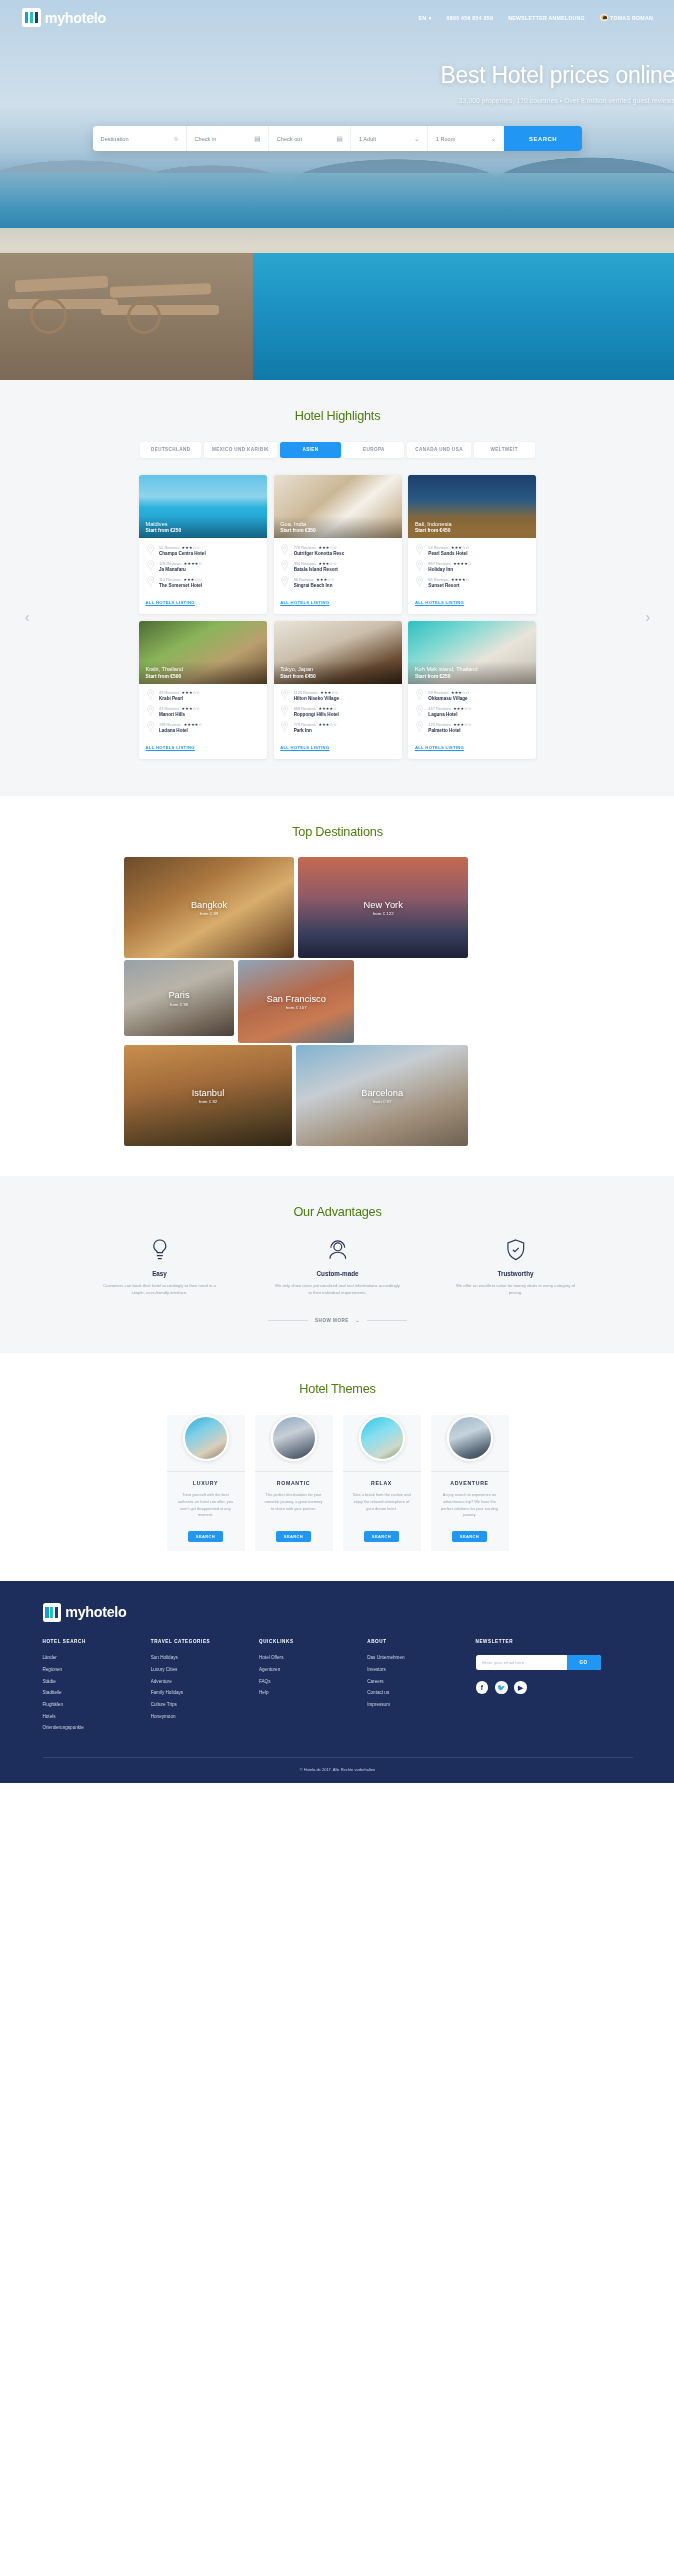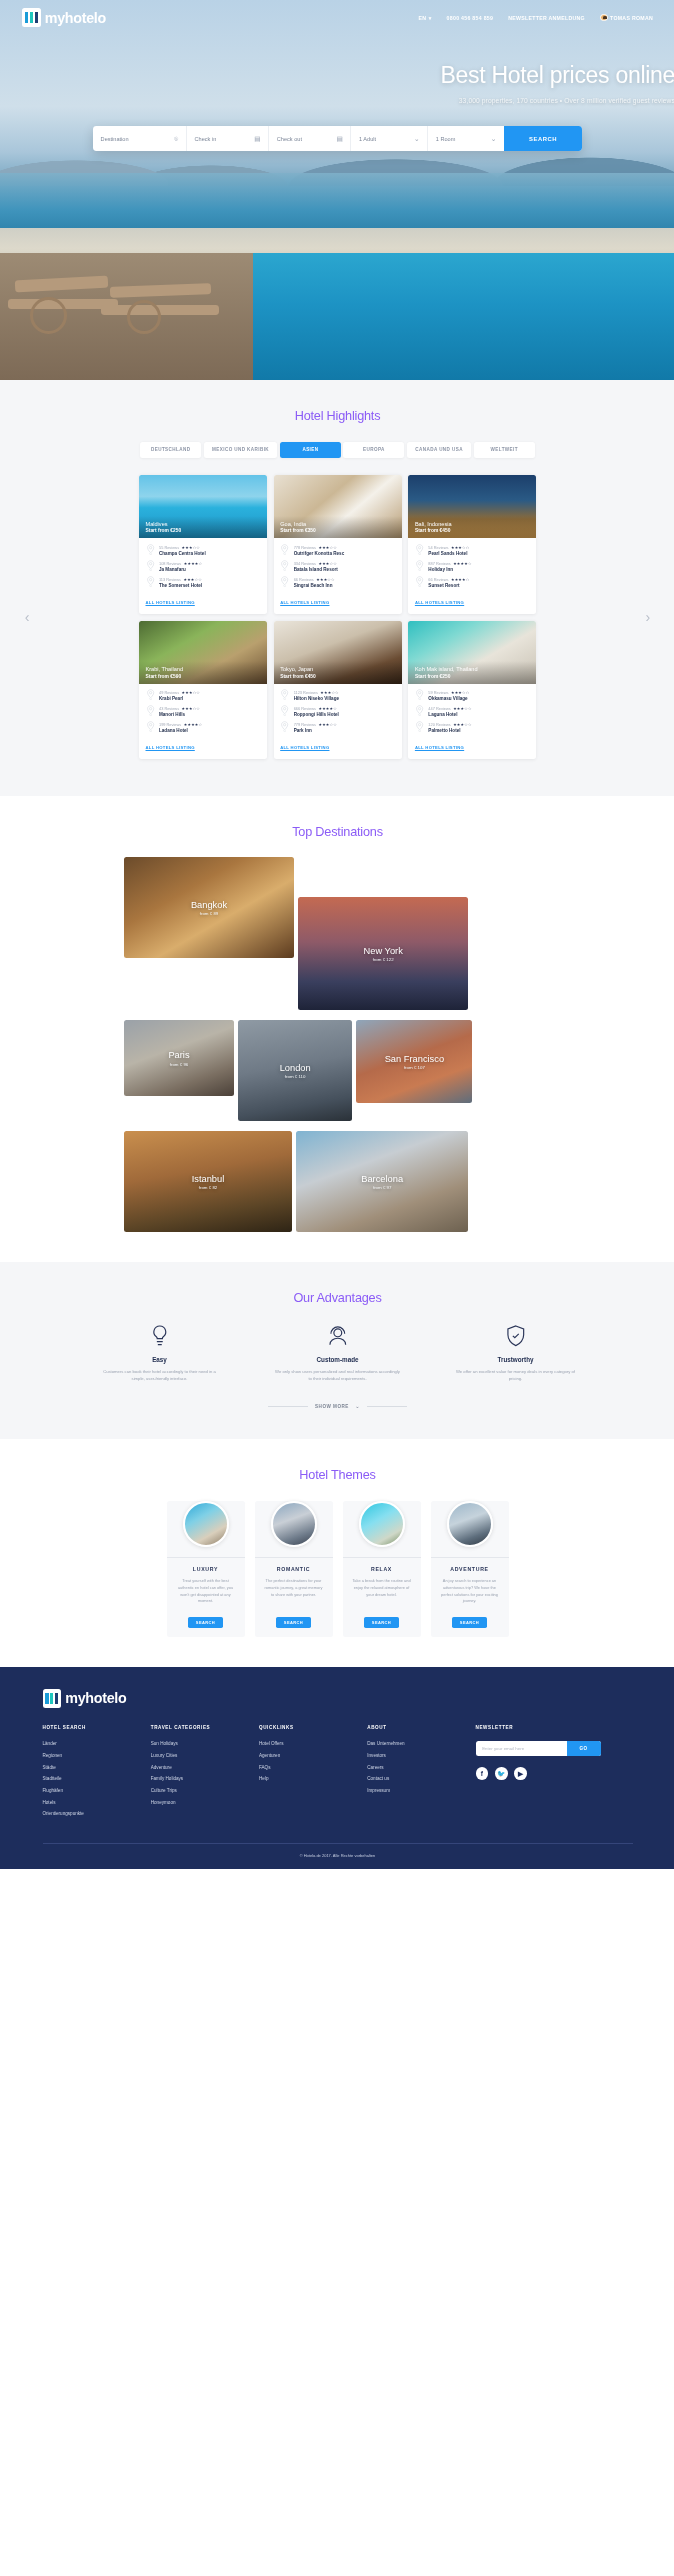--- a/index.html
+++ b/index.html
@@ -69,21 +69,21 @@
     padding:0 7.6px;border-right:0.8px solid #eceff3;font-size:5.6px;color:#7c8698;}
   .sf.n2{flex:.85;} .sf.n3{flex:.85;} .sf.n4{flex:.78;} .sf.n5{flex:.78;border-right:none;}
   .sf .ico{color:#9aa4b4;font-size:6.7px;line-height:1;}
   .searchbtn{width:78px;background:#2196f3;color:#fff;display:flex;align-items:center;
     justify-content:center;font-size:5.9px;font-weight:700;letter-spacing:0.5px;}
 
   
   .sec{width:675px;padding:29px 0 30px;}
   .sec.grey{background:#f5f6f8;}
   .sec.white{background:#ffffff;}
-  .sec-title{text-align:center;font-size:12.7px;font-weight:400;color:#8b5cf6;
+  .sec-title{text-align:center;font-size:12.7px;font-weight:400;color:#4d7c0f;
     letter-spacing:-0.2px;margin-bottom:18.6px;}
 
   .tabs{display:flex;justify-content:center;gap:2.5px;margin-bottom:17px;}
   .tab{background:#fff;border-radius:2.5px;padding:5.9px 8.4px;font-size:4.6px;
     font-weight:700;letter-spacing:0.4px;color:#8d95a6;text-transform:uppercase;
     box-shadow:0 0.8px 2.5px rgba(0,0,0,.05);min-width:61px;text-align:center;}
   .tab.active{background:#2196f3;color:#fff;}
 
   .cards-wrap{position:relative;width:675px;}
   .arrow{position:absolute;top:50%;transform:translateY(-50%);font-size:14.3px;
@@ -110,27 +110,27 @@
 
   
   .img-maldives{background:linear-gradient(180deg,#63c3e8 0%,#8ed4ec 34%,#2ab1dd 52%,#1f94c6 100%);}
   .img-goa{background:linear-gradient(140deg,#e8e0d2 0%,#cbb795 40%,#f4f1ea 60%,#b79b72 100%);}
   .img-bali{background:linear-gradient(180deg,#1c3f6b 0%,#2a5a85 40%,#8a6a3a 70%,#d8a254 100%);}
   .img-krabi{background:linear-gradient(150deg,#4d6b33 0%,#8ab45a 35%,#b9a06e 65%,#6a4f32 100%);}
   .img-tokyo{background:linear-gradient(160deg,#e9e4da 0%,#cbbfab 40%,#6a4c33 75%,#3a2718 100%);}
   .img-kohmak{background:linear-gradient(150deg,#2fbfc0 0%,#7fd9d2 30%,#e8e4da 60%,#c7c0b2 100%);}
 
   
-  .dest-grid{width:523px;margin:0 auto;display:flex;flex-wrap:wrap;gap:10px;padding-left:48px;}
+  .dest-grid{width:523px;margin:0 auto;display:flex;flex-wrap:wrap;gap:2px;padding-left:48px;}
   .dst{position:relative;border-radius:2.5px;overflow:hidden;display:flex;
     align-items:center;justify-content:center;flex-direction:column;}
   .dst .dname{color:#fff;font-size:9.3px;font-weight:400;text-shadow:0 0.8px 4.2px rgba(0,0,0,.4);}
   .dst .dfrom{color:#f3f5f7;font-size:4.4px;margin-top:1.7px;text-shadow:0 0.8px 3.4px rgba(0,0,0,.4);}
   .d-bangkok{width:170px;height:101px;background:linear-gradient(150deg,#6b4b2b 0%,#a9763f 35%,#d9ad6c 60%,#5b3a1e 100%);}
-  .d-newyork{width:170px;height:113px;background:linear-gradient(180deg,#c46a52 0%,#8e5a68 40%,#3a3f5e 75%,#1e2338 100%);margin-top:40px;}
+  .d-newyork{width:170px;height:101px;background:linear-gradient(180deg,#c46a52 0%,#8e5a68 40%,#3a3f5e 75%,#1e2338 100%);}
   .d-paris{width:110px;height:76px;background:linear-gradient(160deg,#9aa1a8 0%,#b9b4a8 40%,#7b6f62 75%,#4a4038 100%);}
   .d-london{width:114px;height:101px;background:linear-gradient(170deg,#8f9aa4 0%,#6f7a86 45%,#45505c 80%,#2a3138 100%);}
   .d-sanfran{width:116px;height:83px;background:linear-gradient(160deg,#8fa6bb 0%,#b56a4a 45%,#c97b52 70%,#5e6d7c 100%);}
   .d-istanbul{width:168px;height:101px;background:linear-gradient(170deg,#c98f4e 0%,#a06a3a 40%,#5c4526 75%,#2e2415 100%);}
   .d-barcelona{width:172px;height:101px;background:linear-gradient(160deg,#7fb3d1 0%,#c7cdd2 35%,#a08f7a 70%,#6d6150 100%);}
   .dgap{display:flex;gap:4.2px;width:100%;}
 
   
   .adv{display:flex;justify-content:center;gap:51px;margin-top:3.4px;}
   .advit{width:127px;text-align:center;}
@@ -584,24 +584,20 @@
           <div class="dst d-newyork">
   <div class="dname">New York</div>
   <div class="dfrom">from € 122</div>
           </div>
         </div>
    <div class="dgap">
           <div class="dst d-paris">
   <div class="dname">Paris</div>
   <div class="dfrom">from € 96</div>
           </div>
-          <div class="dst d-london">
-  <div class="dname">London</div>
-  <div class="dfrom">from € 110</div>
-          </div>
           <div class="dst d-sanfran">
   <div class="dname">San Francisco</div>
   <div class="dfrom">from € 107</div>
           </div>
         </div>
    <div class="dgap">
           <div class="dst d-istanbul">
   <div class="dname">Istanbul</div>
   <div class="dfrom">from € 82</div>
           </div>

